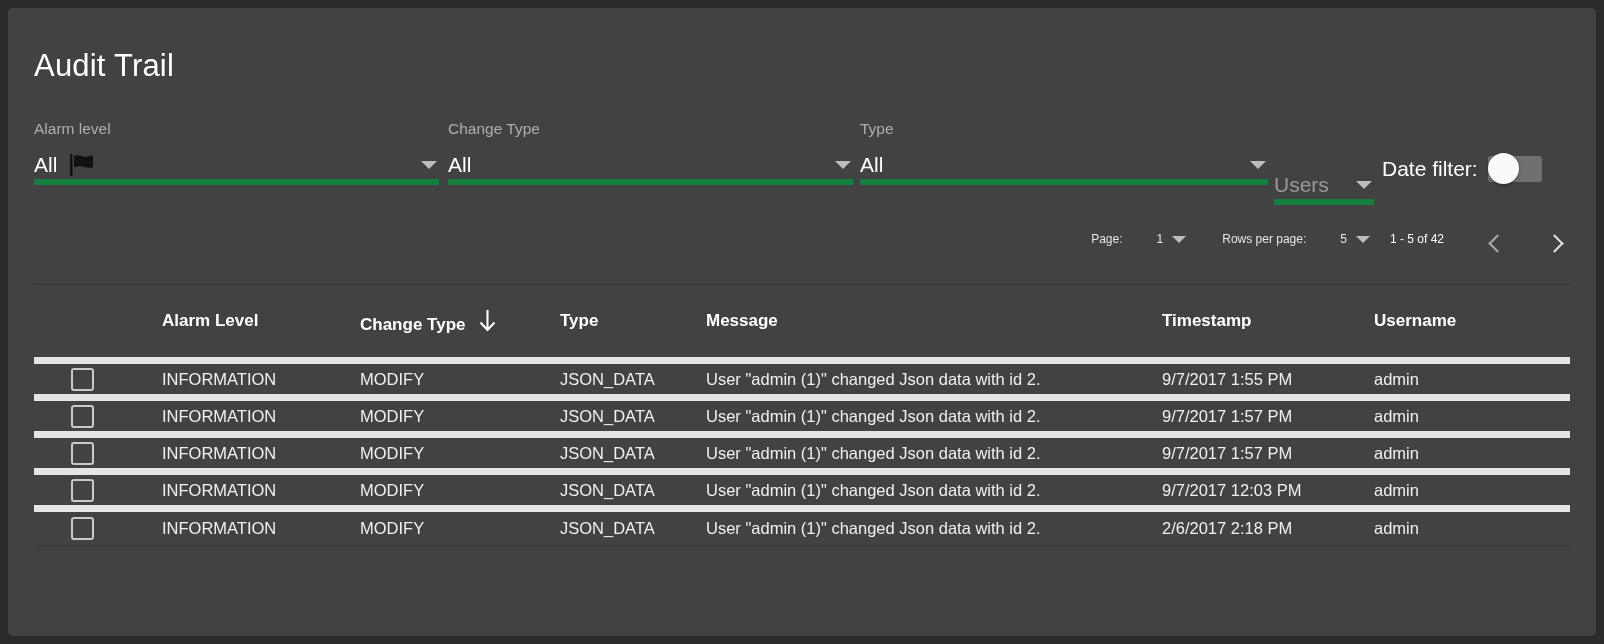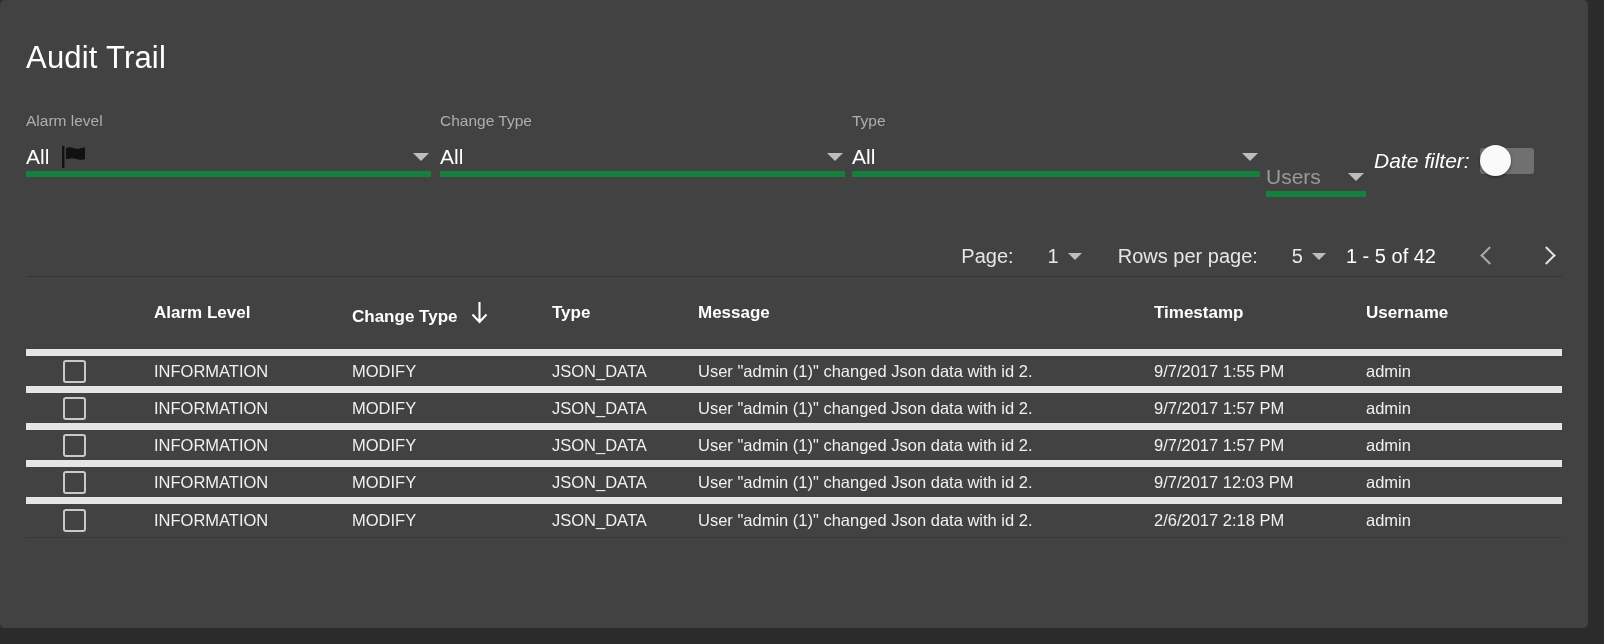--- a/index.html
+++ b/index.html
@@ -10,20 +10,21 @@
     background: #2b2b2b;
     font-family: "Liberation Sans", sans-serif;
     overflow: hidden;
   }
 
   #root {
     position: relative;
     width: 1604px;
     height: 644px;
     background: #2b2b2b;
+    padding: 8px;
   }
 
   .panel {
     position: relative;
     width: 1588px;
     height: 628px;
     background: #424242;
     border-radius: 5px;
     overflow: hidden;
   }
@@ -110,21 +111,20 @@
 
   
   .date-filter {
     position: absolute;
     left: 1348px;
     top: 32px;
     display: flex;
     align-items: center;
     gap: 10px;
     height: 33px;
-    font-style: italic;
   }
 
   .date-filter-label {
     font-size: 21px;
     color: #ffffff;
     white-space: nowrap;
   }
 
   .toggle {
     position: relative;
@@ -146,22 +146,22 @@
     box-shadow: 0 1px 3px rgba(0,0,0,0.45);
   }
 
   
   .paginator {
     position: absolute;
     right: 26px;
     top: 224px;
     height: 44px;
     display: flex;
-    align-items: flex-end;
-    font-size: 20px;
+    align-items: flex-start;
+    font-size: 12px;
     color: #e8e8e8;
     white-space: nowrap;
   }
 
   .pg-label { color: #e6e6e6; }
 
   .pg-select {
     display: flex;
     align-items: center;
     gap: 9px;

